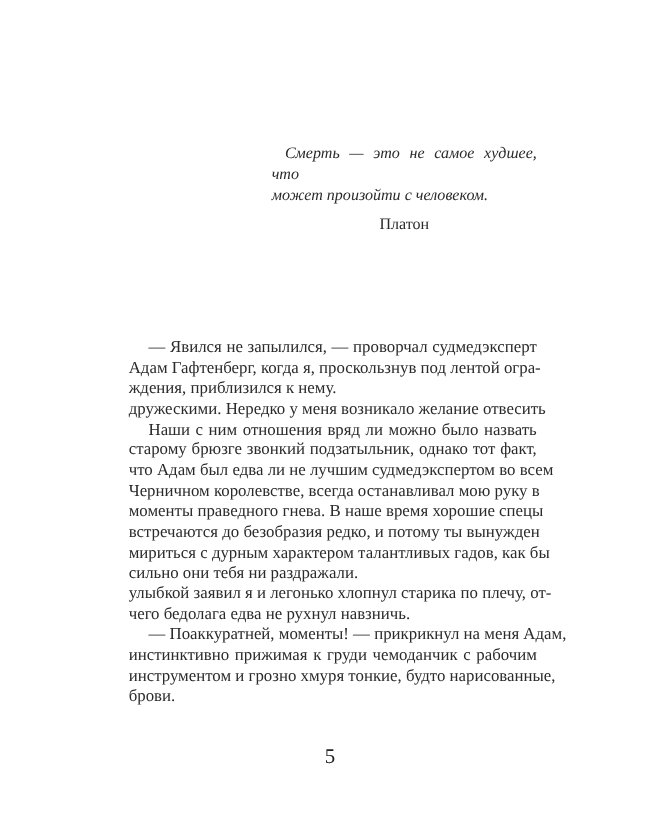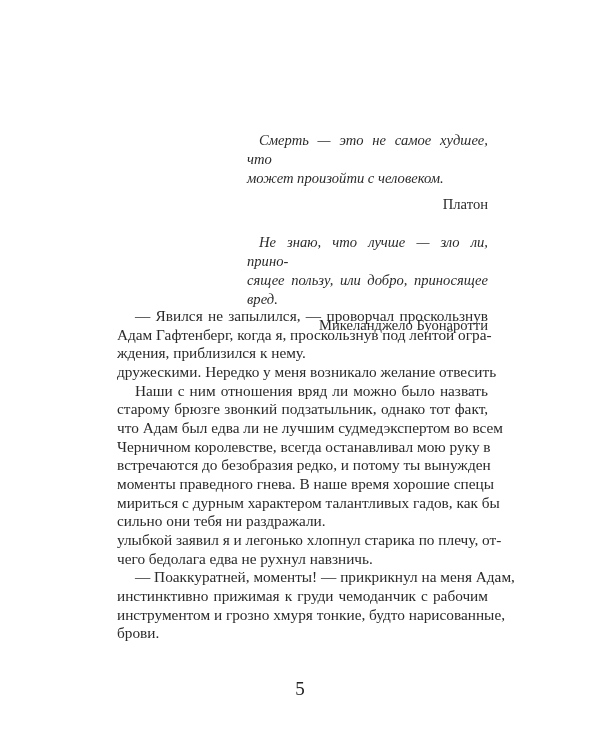--- a/index.html
+++ b/index.html
@@ -12,21 +12,21 @@
   .page { position: absolute; left: 0; top: 0; width: 600px; height: 748px; }
   .epigraphs { position: absolute; left: 247px; top: 131px; width: 241px; }
   .epigraph { margin: 0 0 0 0; }
   .epigraph-text {
     font-style: italic; font-size: 14.6px; line-height: 19px;
     text-align: justify; text-align-last: left; margin: 0; hyphens: manual;
   }
   .epigraph-text .l1 { display: block; text-indent: 12px; text-align: justify; text-align-last: justify; }
   .epigraph-text .l2 { display: block; }
   .epigraph-author {
-    text-align: right; font-size: 14.6px; line-height: 19px; margin: 7px 0 0 0;
+    text-align: center; font-size: 14.6px; line-height: 19px; margin: 7px 0 0 0;
   }
   .epigraph + .epigraph { margin-top: 19px; }
   .body-text { position: absolute; left: 117px; top: 307px; width: 371px; }
   .para {
     margin: 0; font-size: 15.3px; line-height: 18.65px; text-align: justify;
   }
   .para .ln { display: block; text-align: justify; text-align-last: justify; white-space: nowrap; }
   .para .ln.last { text-align-last: left; }
   .para .ln.first { text-indent: 18px; }
   .page-number {
@@ -40,43 +40,36 @@
 <div class="page">
 
   <div class="epigraphs">
     <div class="epigraph">
       <p class="epigraph-text">
         <span class="l1">Смерть — это не самое худшее, что</span>
         <span class="l2">может произойти с человеком.</span>
       </p>
       <p class="epigraph-author">Платон</p>
     </div>
-    <div class="epigraph">
-      <p class="epigraph-text">
-        <span class="l1">Не знаю, что лучше — зло ли, прино-</span>
-        <span class="l2">сящее пользу, или добро, приносящее вред.</span>
-      </p>
-      <p class="epigraph-author">Микеланджело Буонаротти</p>
-    </div>
   </div>
 
   <div class="body-text">
     <p class="para">
-      <span class="ln first">— Явился не запылился, — проворчал проскользнув</span>
+      <span class="ln first">— Явился не запылился, — проворчал судмедэксперт</span>
       <span class="ln">Адам Гафтенберг, когда я, проскользнув под лентой огра-</span>
       <span class="ln last">ждения, приблизился к нему.</span>
     </p>
     <p class="para">
       <span class="ln">дружескими. Нередко у меня возникало желание отвесить</span>
       <span class="ln first">Наши с ним отношения вряд ли можно было назвать</span>
       <span class="ln">старому брюзге звонкий подзатыльник, однако тот факт,</span>
       <span class="ln">что Адам был едва ли не лучшим судмедэкспертом во всем</span>
       <span class="ln">Черничном королевстве, всегда останавливал мою руку в</span>
+      <span class="ln">моменты праведного гнева. В наше время хорошие спецы</span>
       <span class="ln">встречаются до безобразия редко, и потому ты вынужден</span>
-      <span class="ln">моменты праведного гнева. В наше время хорошие спецы</span>
       <span class="ln">мириться с дурным характером талантливых гадов, как бы</span>
       <span class="ln last">сильно они тебя ни раздражали.</span>
     </p>
     <p class="para">
       <span class="ln">улыбкой заявил я и легонько хлопнул старика по плечу, от-</span>
       <span class="ln last">чего бедолага едва не рухнул навзничь.</span>
     </p>
     <p class="para">
       <span class="ln first">— Поаккуратней, моменты! — прикрикнул на меня Адам,</span>
       <span class="ln">инстинктивно прижимая к груди чемоданчик с рабочим</span>

